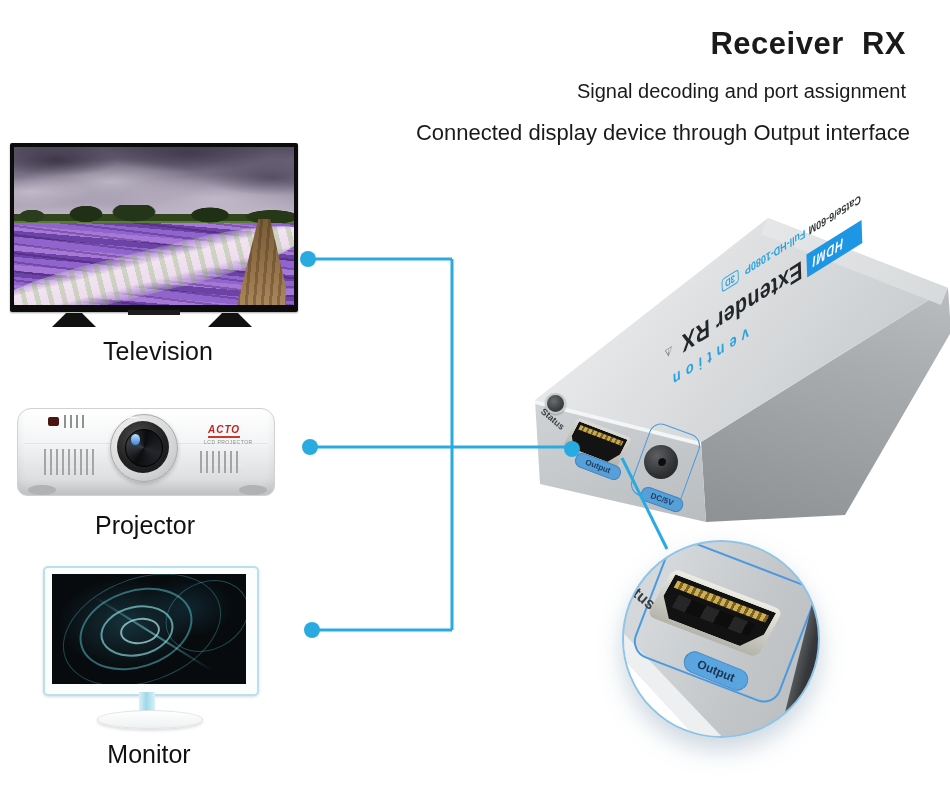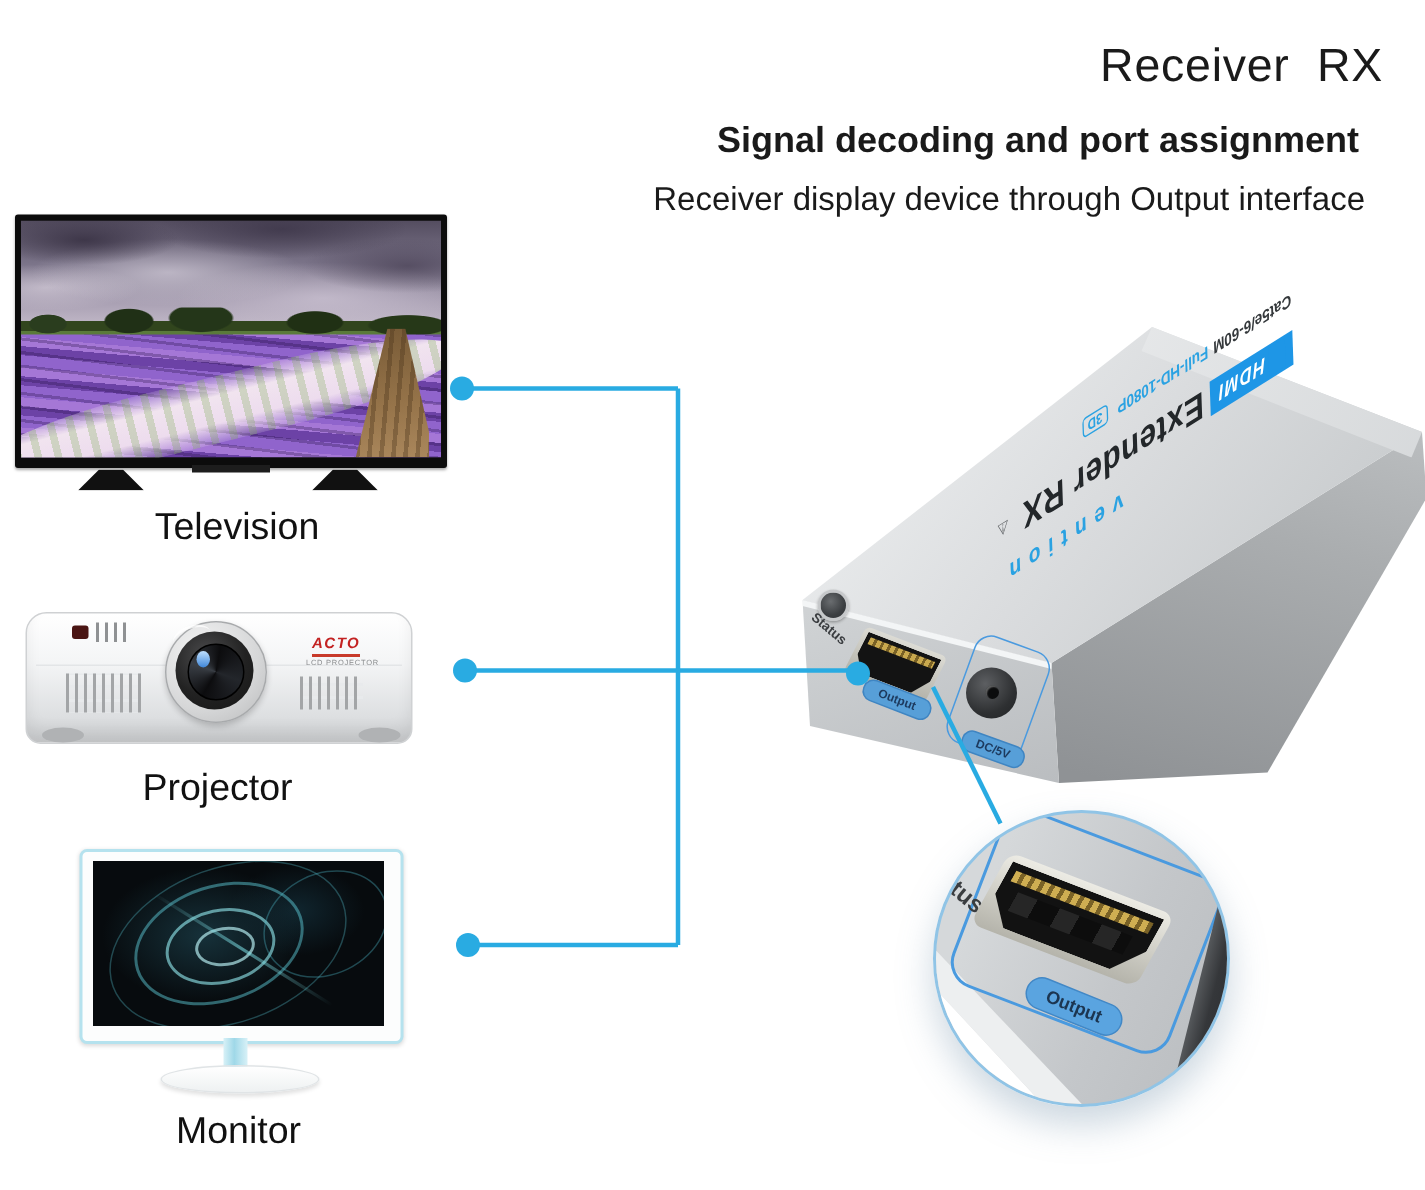--- a/index.html
+++ b/index.html
@@ -1,22 +1,22 @@
 <!DOCTYPE html>
 <html><head>
 <meta charset="utf-8">
 <style>
   html,body{margin:0;padding:0;background:#fff;}
   .canvas{position:relative;width:950px;height:793px;background:#ffffff;overflow:hidden;
           font-family:"Liberation Sans",sans-serif;color:#1a1a1a;}
   .abs{position:absolute;}
 
   
-  .hd-title{right:28px;top:26px;font-size:31px;font-weight:normal;white-space:pre;letter-spacing:.5px;}
-  .hd-sub{right:44px;top:80px;font-size:24px;font-weight:bold;}
+  .hd-title{right:44px;top:26px;font-size:31px;font-weight:bold;white-space:pre;letter-spacing:.5px;}
+  .hd-sub{right:44px;top:80px;font-size:20px;font-weight:normal;}
   .hd-desc{right:40px;top:120px;font-size:22px;}
 
   
   .dev-label{font-size:25px;color:#111;text-align:center;}
 
   
   .tv{left:10px;top:143px;width:288px;height:188px;}
   .tv-frame{left:0;top:0;width:288px;height:169px;background:#0c0c0c;border-radius:2px;
             box-shadow:0 1px 2px rgba(0,0,0,.35);}
   .tv-screen{left:4px;top:4px;width:280px;height:158px;overflow:hidden;}
@@ -84,21 +84,21 @@
   .pj-vent.l{left:26px;top:40px;width:50px;height:26px;}
   .pj-vent.r{left:182px;top:42px;width:42px;height:22px;}
   .pj-logo{left:190px;top:15px;font-size:10px;font-weight:bold;font-style:italic;color:#c32222;
     letter-spacing:1px;border-bottom:2px solid #c83a2a;padding-bottom:1px;}
   .pj-logo-sub{left:186px;top:30px;font-size:5px;color:#8b8d8f;letter-spacing:.5px;}
   .pj-foot{top:77px;width:28px;height:10px;border-radius:50%;background:#b0b2b4;}
   .pj-foot.l{left:11px;} .pj-foot.r{left:222px;}
   .pj-label{left:28px;top:103px;width:200px;}
 
   
-  .mn{left:53px;top:566px;width:212px;height:166px;}
+  .mn{left:43px;top:566px;width:212px;height:166px;}
   .mn-frame{left:0;top:0;width:212px;height:126px;background:#fcfdfd;border-radius:5px;
     border:2px solid #b5e2ee;box-shadow:0 1px 3px rgba(0,0,0,.15);}
   .mn-screen{left:7px;top:6px;width:194px;height:110px;overflow:hidden;
     background:
       radial-gradient(ellipse 90px 60px at 38% 45%,#16313a,transparent 75%),
       radial-gradient(ellipse 60px 40px at 70% 30%,#10252e,transparent 75%),#070b0e;}
   .sw{position:absolute;border:2px solid rgba(100,215,228,.45);border-radius:50%;}
   .sw1{left:26px;top:16px;width:112px;height:74px;transform:rotate(-18deg);}
   .sw2{left:48px;top:32px;width:70px;height:46px;transform:rotate(-12deg);border-color:rgba(150,238,244,.6);}
   .sw3{left:8px;top:4px;width:162px;height:102px;transform:rotate(-20deg);border-width:1px;border-color:rgba(90,200,215,.32);}
@@ -194,21 +194,21 @@
   .mag-dark{left:176px;top:42px;width:28px;height:140px;background:linear-gradient(90deg,#55585b,#35373a 40%,#2c2e31);
     transform:rotate(14deg);}
 </style>
 </head>
 <body>
 
 <div class="canvas">
 
   <div class="abs hd-title">Receiver  RX</div>
   <div class="abs hd-sub">Signal decoding and port assignment</div>
-  <div class="abs hd-desc">Receiver display device through Output interface</div>
+  <div class="abs hd-desc">Connected display device through Output interface</div>
 
   <div class="abs pj">
     <div class="abs pj-body">
       <div class="abs pj-divider"></div>
       <div class="abs pj-ir"></div>
       <div class="abs pj-topvent"></div>
       <div class="abs pj-vent l"></div>
       <div class="abs pj-vent r"></div>
       <div class="abs pj-logo">ACTO</div>
       <div class="abs pj-logo-sub">LCD PROJECTOR</div>

